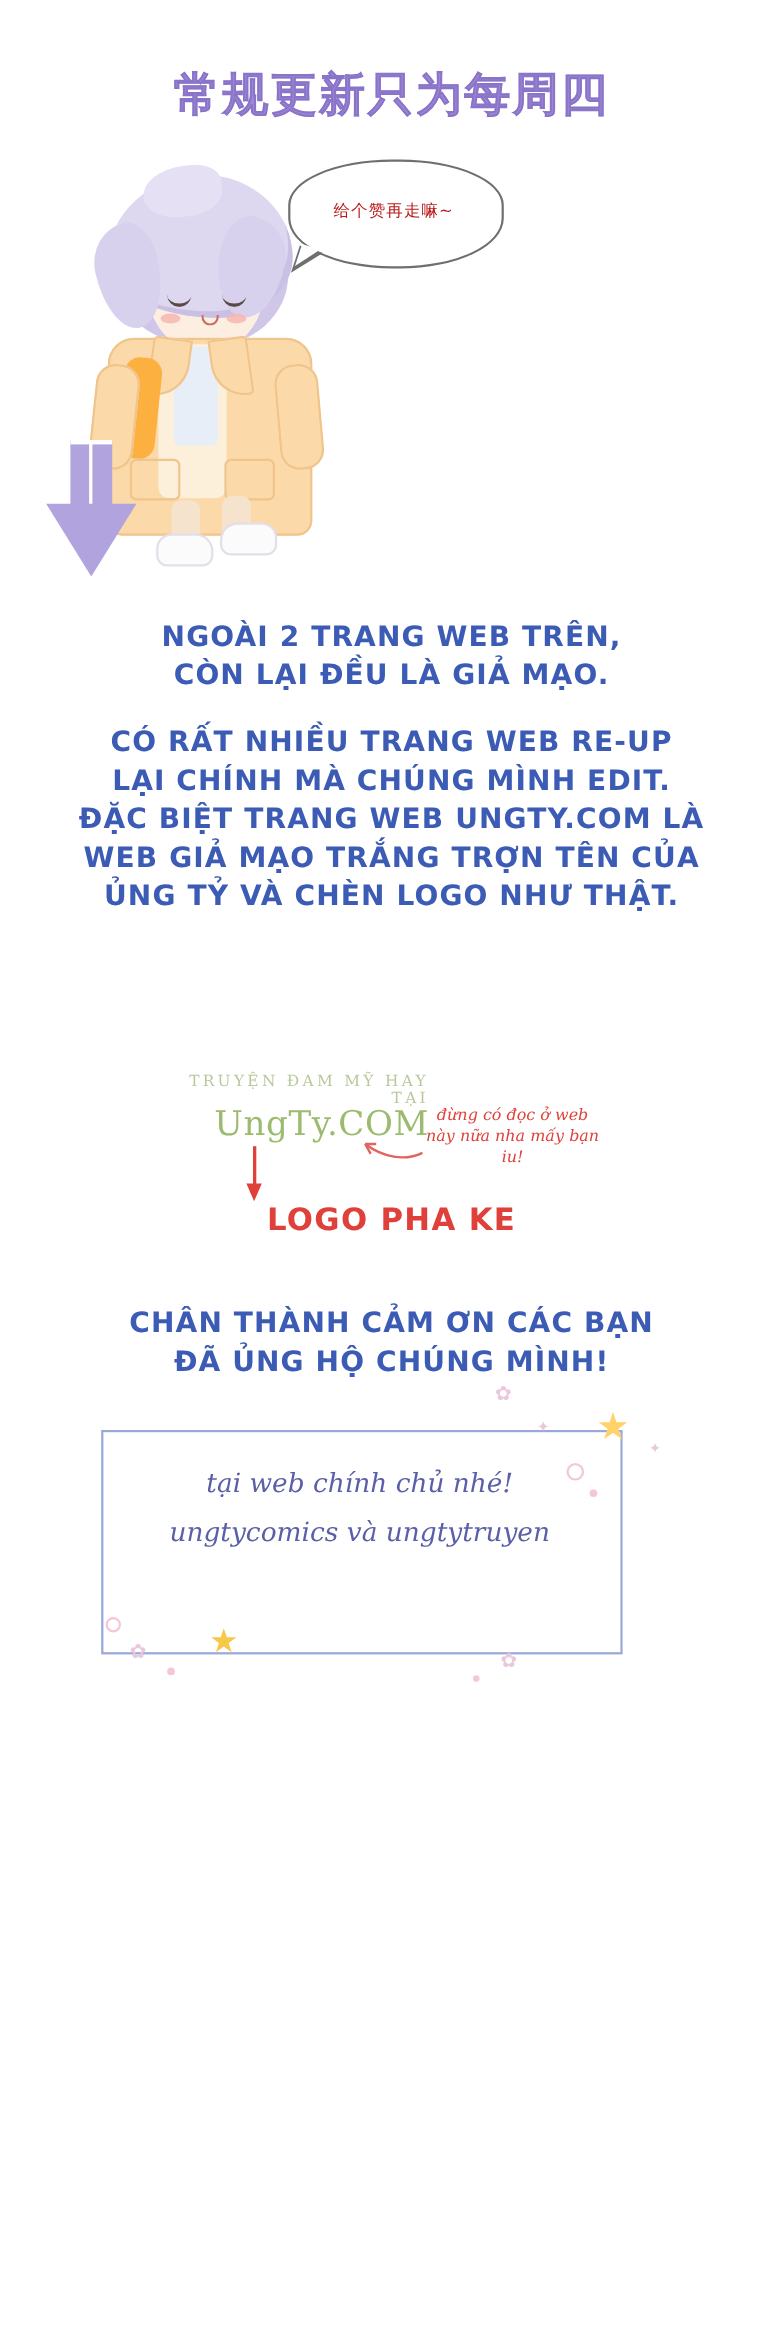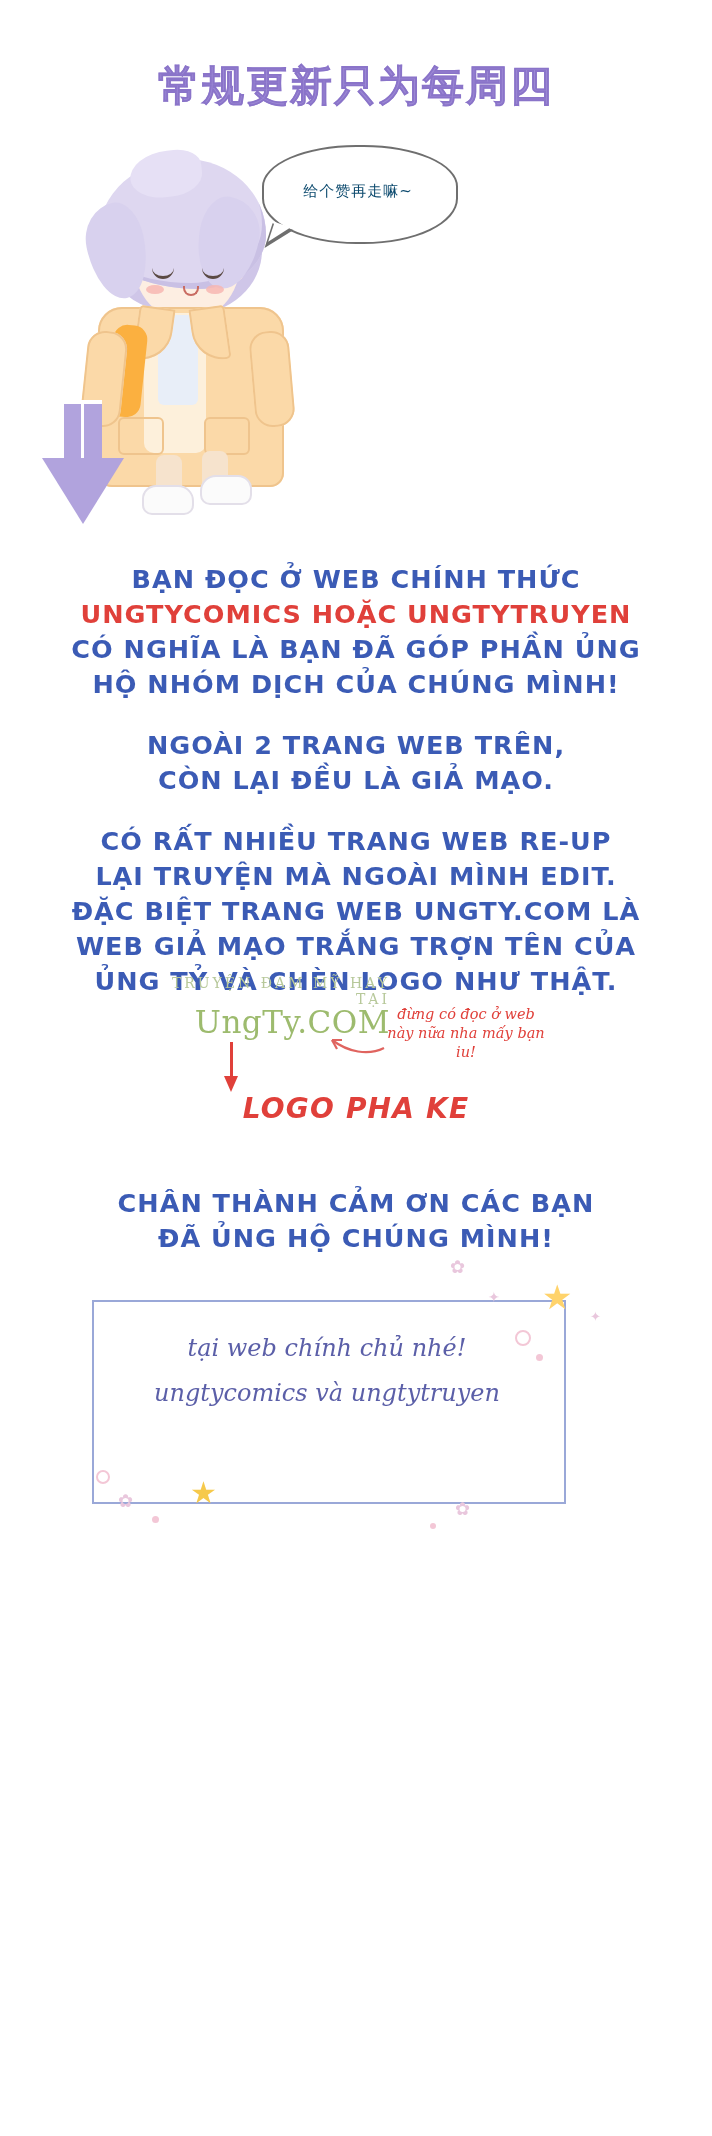--- a/index.html
+++ b/index.html
@@ -241,21 +241,21 @@
     border: 2.5px solid #6f6f6f;
     border-radius: 48% 48% 48% 48% / 42% 42% 46% 46%;
   }
   .bubble-text {
     position: absolute;
     left: 262px; top: 182px;
     width: 192px;
     text-align: center;
     font-family: "DejaVu Sans", sans-serif;
     font-size: 15px;
-    color: #0c4a6e;
+    color: #b91c1c;
     letter-spacing: 1px;
   }
   .bubble-tail {
     position: absolute;
     left: 268px; top: 226px;
     width: 0; height: 0;
     border-top: 26px solid #6f6f6f;
     border-right: 22px solid transparent;
     transform: rotate(18deg);
   }
@@ -378,21 +378,20 @@
   .logo-fake-label {
     position: absolute;
     left: 0; top: 1092px;
     width: 712px;
     text-align: center;
     font-family: "DejaVu Sans", sans-serif;
     font-size: 28px;
     font-weight: bold;
     letter-spacing: 1.2px;
     color: #e0403a;
-    font-style: italic;
   }
 
   
   .thanks {
     position: absolute;
     left: 40px; top: 1186px;
     width: 632px;
     text-align: center;
     font-family: "DejaVu Sans", sans-serif;
     font-size: 25.5px;
@@ -488,32 +487,26 @@
   <div class="bubble-tail-inner"></div>
   <div class="bubble-text">给个赞再走嘛~</div>
 
   <div class="big-arrow">
     <div class="stem"></div>
     <div class="head"></div>
   </div>
 
   <div class="maintext">
     <div class="para">
-      <div>BẠN ĐỌC Ở WEB CHÍNH THỨC</div>
-      <div class="hl">UNGTYCOMICS HOẶC UNGTYTRUYEN</div>
-      <div>CÓ NGHĨA LÀ BẠN ĐÃ GÓP PHẦN ỦNG</div>
-      <div>HỘ NHÓM DỊCH CỦA CHÚNG MÌNH!</div>
-    </div>
-    <div class="para">
       <div>NGOÀI 2 TRANG WEB TRÊN,</div>
       <div>CÒN LẠI ĐỀU LÀ GIẢ MẠO.</div>
     </div>
     <div class="para">
       <div>CÓ RẤT NHIỀU TRANG WEB RE-UP</div>
-      <div>LẠI TRUYỆN MÀ NGOÀI MÌNH EDIT.</div>
+      <div>LẠI CHÍNH MÀ CHÚNG MÌNH EDIT.</div>
       <div>ĐẶC BIỆT TRANG WEB UNGTY.COM LÀ</div>
       <div>WEB GIẢ MẠO TRẮNG TRỢN TÊN CỦA</div>
       <div>ỦNG TỶ VÀ CHÈN LOGO NHƯ THẬT.</div>
     </div>
   </div>
 
   <div class="logo-block">
     <div class="logo-top">TRUYỆN ĐAM MỸ HAY TẠI</div>
     <div class="logo-main">UngTy.COM</div>
   </div>

